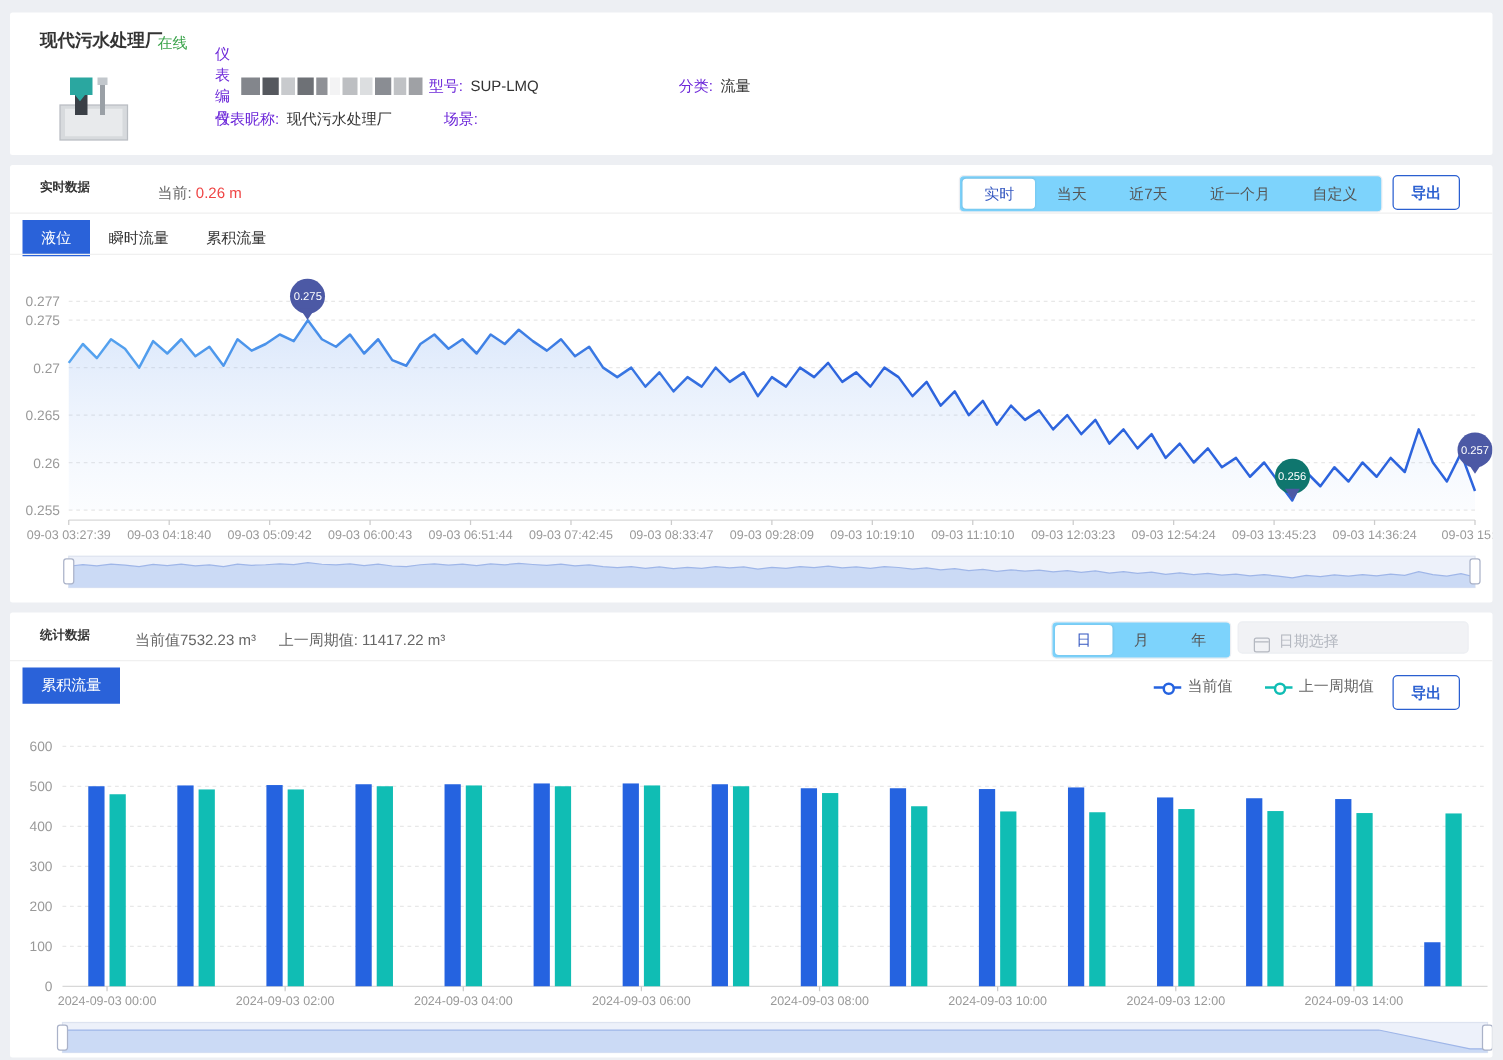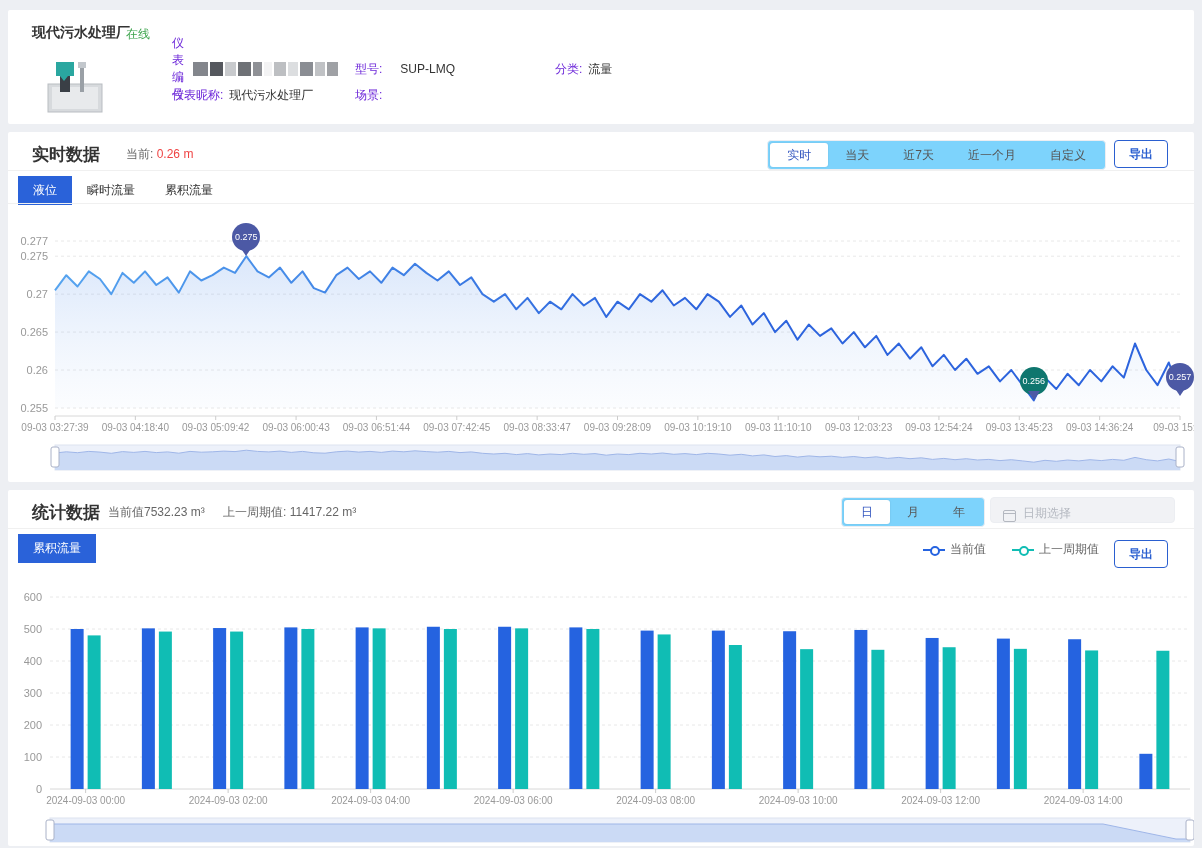--- a/index.html
+++ b/index.html
@@ -14,21 +14,21 @@
   .dev-photo{position:absolute;left:38px;top:44px;width:58px;height:60px;}
   .info-grid{position:absolute;left:164px;top:46px;font-size:12px;color:#666;}
   .info-row{display:flex;height:26px;align-items:center;}
   .info-cell{display:flex;align-items:center;}
   .info-cell .lbl{color:#6d28d9;}
   .info-cell .val{color:#333;margin-left:6px;}
   .c1{width:143px;}.c2{width:193px;}
   .redacted{display:inline-flex;gap:2px;margin-left:6px;height:14px;align-items:stretch;}
   .redacted span{display:inline-block;}
 
-  .sec-title{position:absolute;left:24px;top:11px;font-size:17px;font-weight:bold;color:#333;}
+  .sec-title{position:absolute;left:24px;top:11px;font-size:10px;font-weight:bold;color:#333;}
   .sec-sub{position:absolute;top:14px;font-size:12px;color:#666;}
   .head-sep{position:absolute;left:0;top:38px;width:100%;height:0;border-bottom:1px solid #f0f0f0;}
 
   .seg-group{position:absolute;display:inline-flex;background:#7dd3fc;border-radius:4px;padding:2px;border:1px solid #eceef2;}
   .seg-item{padding:0 17px;height:24px;line-height:24px;font-size:12px;color:#555;border-radius:3px;cursor:pointer;white-space:nowrap;}
   .seg-item.active{background:#fff;color:#3558c0;box-shadow:0 0 2px rgba(0,0,0,.12);}
 
   .btn-export{position:absolute;right:26px;width:52px;height:26px;line-height:26px;text-align:center;
     border:1px solid #2a5fd0;color:#2a5fd0;font-size:12px;font-weight:bold;border-radius:4px;background:#fff;cursor:pointer;}
 
@@ -82,21 +82,21 @@
             <span style="width:13px;background:#6e7176;"></span>
             <span style="width:9px;background:#8f9196;"></span>
             <span style="width:8px;background:#f3f3f4;"></span>
             <span style="width:12px;background:#bdbfc2;"></span>
             <span style="width:10px;background:#dcdee0;"></span>
             <span style="width:13px;background:#8a8d93;"></span>
             <span style="width:10px;background:#c0c2c5;"></span>
             <span style="width:11px;background:#9fa1a5;"></span>
         </span>
       </div>
-      <div class="info-cell c2" style="margin-left:40px;gap:12px;">
+      <div class="info-cell c2" style="margin-left:28px;">
         <span class="lbl">型号:</span>
         <span class="val">SUP-LMQ</span>
       </div>
       <div class="info-cell" style="margin-left:7px;">
         <span class="lbl">分类:</span>
         <span class="val">流量</span>
       </div>
     </div>
     <div class="info-row">
       <div class="info-cell c1">
@@ -201,21 +201,21 @@
         <rect x="1168" y="315" width="8" height="20" rx="2" fill="#fff" stroke="#aab2c8"></rect>
       </g>
     </svg>
   <div id="line-pins">
       <div class="pin" style="left: 224.25px; top: 91.1818px; background: rgb(76, 89, 165); color: rgb(76, 89, 165);">
         <span class="pin-label">0.275</span>
       </div>
       <div class="pin" style="left: 1011.75px; top: 235.409px; background: #0f766e; color: rgb(76, 89, 165);">
         <span class="pin-label">0.256</span>
       </div>
-      <div class="pin" style="left: 1158px; top: 231px; background: rgb(76, 89, 165); color: rgb(76, 89, 165);">
+      <div class="pin" style="left: 1158px; top: 214px; background: rgb(76, 89, 165); color: rgb(76, 89, 165);">
         <span class="pin-label">0.257</span>
       </div>
     </div>
 </div>
 
 <div class="card" id="card-stats">
   <div class="sec-title">统计数据</div>
   <div class="sec-sub" style="left:100px;">
     <span>当前值</span><span>7532.23 m³</span>
   </div>

